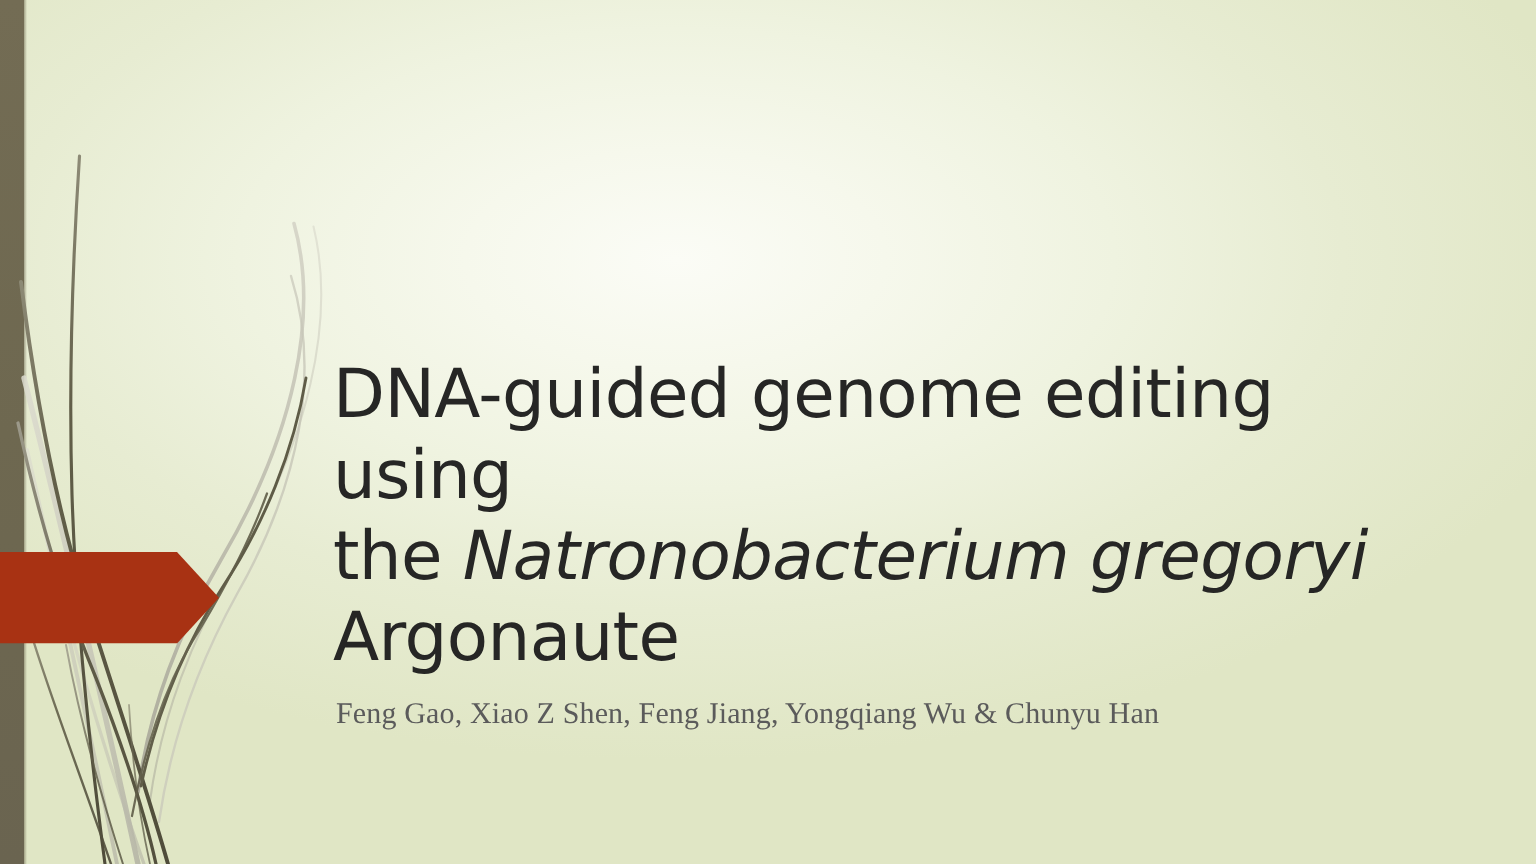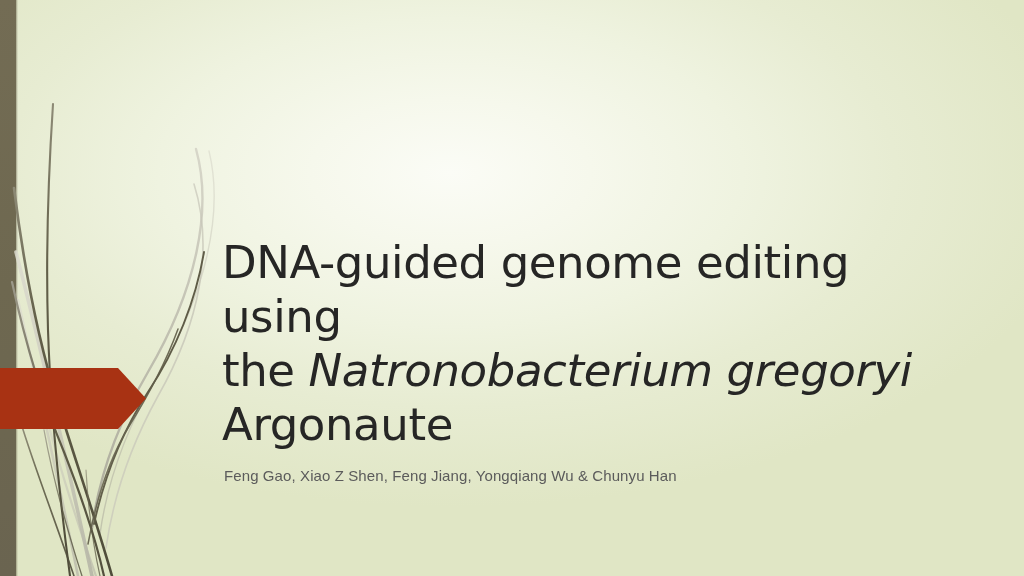--- a/index.html
+++ b/index.html
@@ -81,22 +81,22 @@
     font-weight: 400;
     color: #262625;
     letter-spacing: -0.4px;
     white-space: pre-wrap;
   }
   .slide-title .sci {
     font-style: italic;
   }
   .slide-subtitle {
     margin: 12px 0 0 2px;
-    font-family: Liberation Sans, sans-serif;
-    font-size: 15px;
+    font-family: Liberation Serif, serif;
+    font-size: 20px;
     line-height: 24px;
     font-weight: 400;
     color: #5b5b5b;
     letter-spacing: 0.1px;
   }
 </style>
 </head>
 <body>
 
 <div id="slide">

